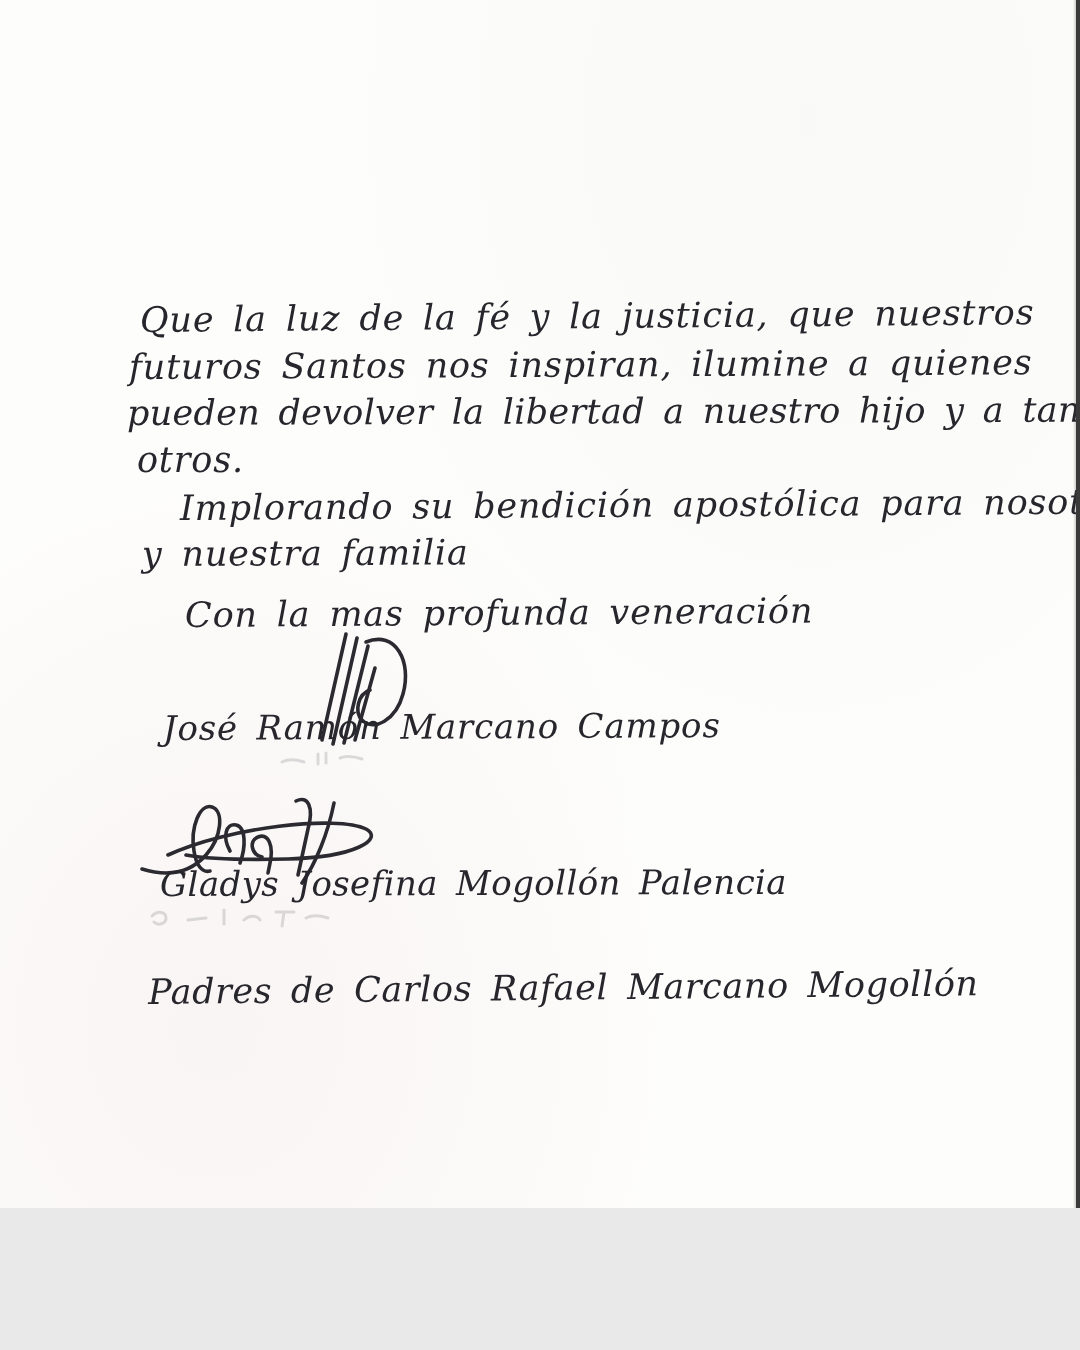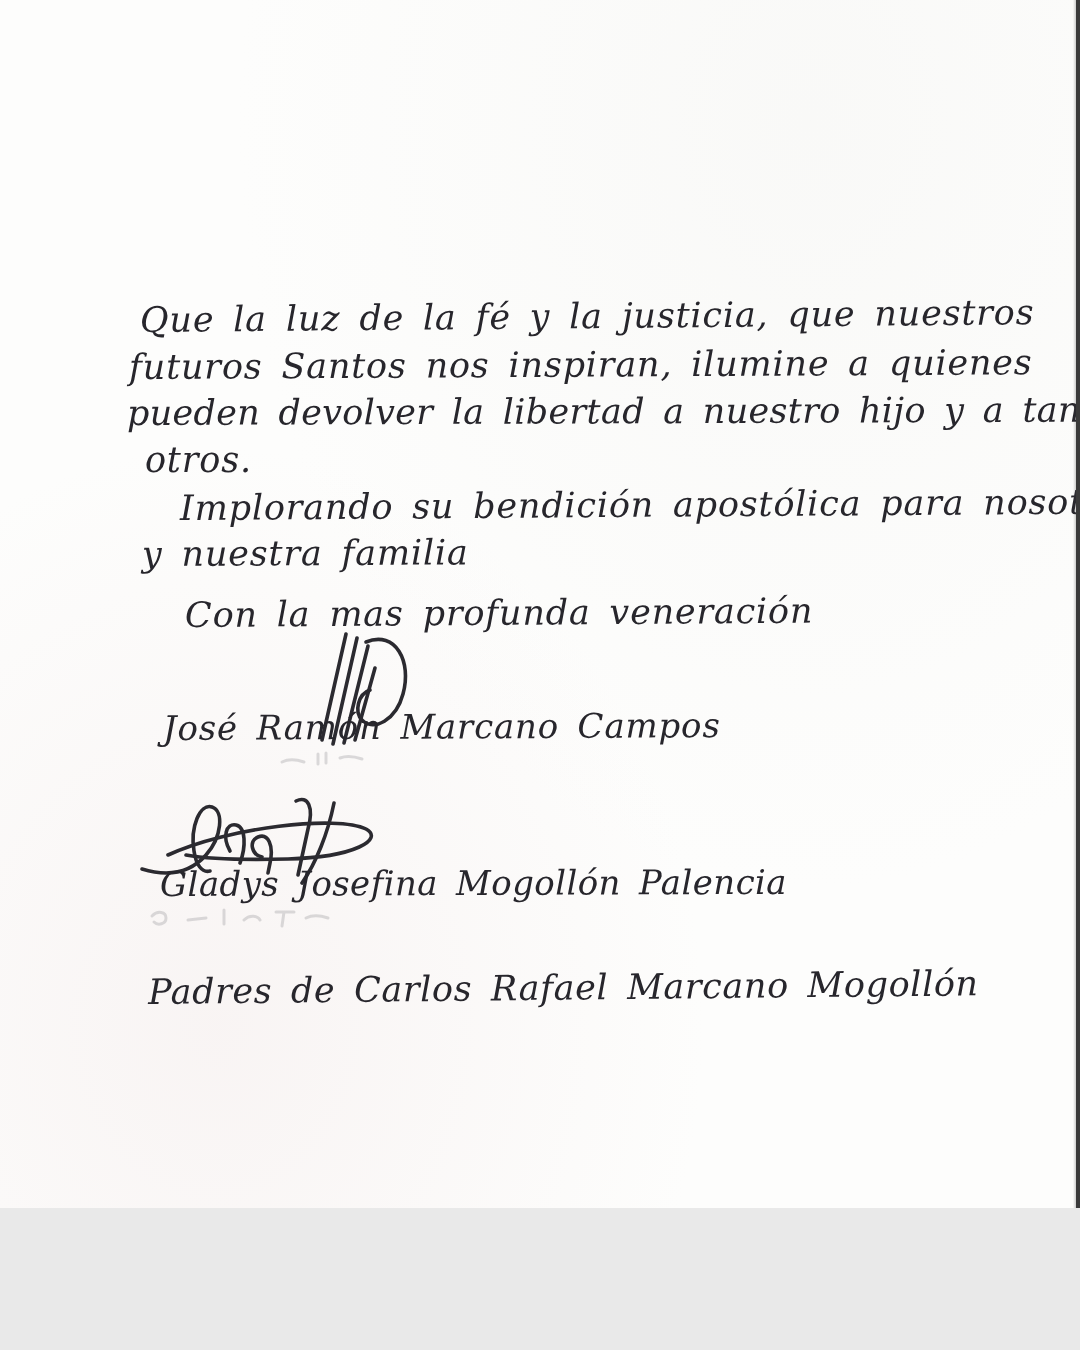--- a/index.html
+++ b/index.html
@@ -81,21 +81,21 @@
   }
 </style>
 </head>
 <body>
 
 <div id="paper">
 
   <div class="hand size-body" style="left:140px; top:300px; transform:rotate(-0.5deg);">Que la luz de la fé y la justicia, que nuestros</div>
   <div class="hand size-body" style="left:129px; top:347px; transform:rotate(-0.3deg);">futuros Santos nos inspiran, ilumine a quienes</div>
   <div class="hand size-body" style="left:127px; top:393px; transform:rotate(-0.2deg); letter-spacing:0.3px;">pueden devolver la libertad a nuestro hijo y a tantos</div>
-  <div class="hand size-body" style="left:145px; top:440px;font-style:italic;">otros.</div>
+  <div class="hand size-body" style="left:137px; top:440px;font-style:italic;">otros.</div>
 
   <div class="hand size-body" style="left:180px; top:488px; transform:rotate(-0.4deg);">Implorando su bendición apostólica para nosotros</div>
   <div class="hand size-body" style="left:142px; top:534px; transform:rotate(-0.3deg);">y nuestra familia</div>
 
   <div class="hand size-body" style="left:185px; top:595px; transform:rotate(-0.4deg);">Con la mas profunda veneración</div>
 
   <svg class="sig" style="left:300px; top:628px;" width="130" height="118" viewBox="0 0 130 118" aria-hidden="true">
     <path d="M22,112 L46,6"></path>
     <path d="M33,116 L57,10"></path>
     <path d="M44,115 L68,18"></path>

